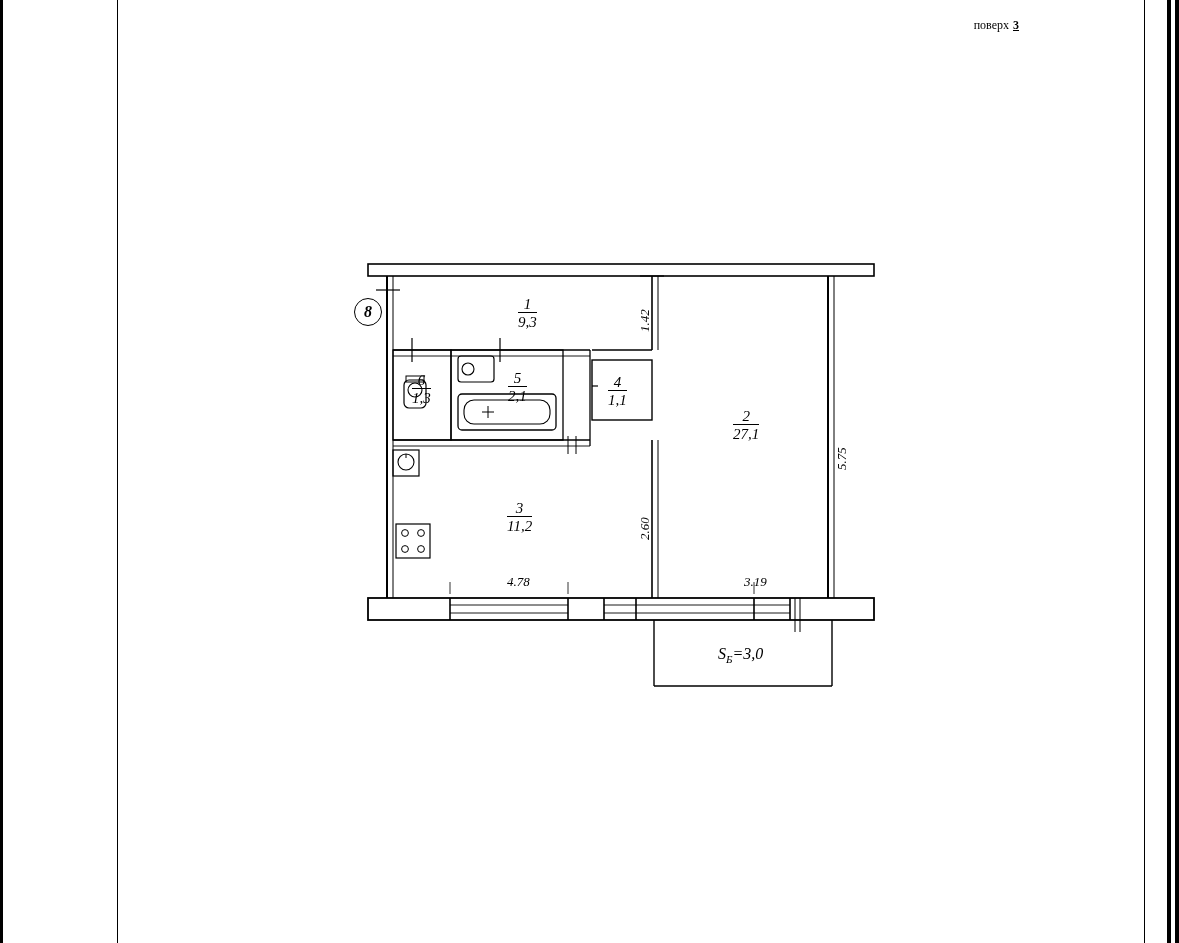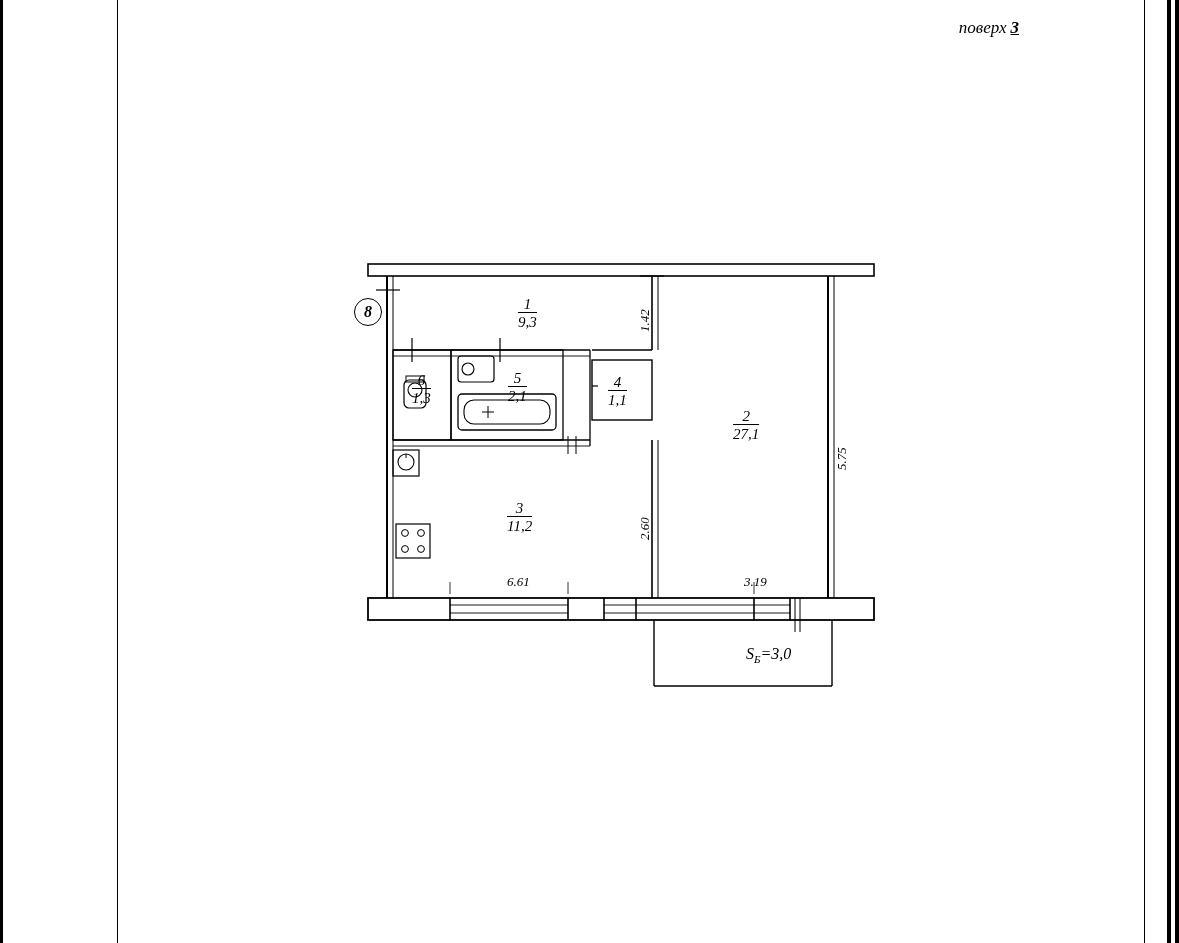--- a/index.html
+++ b/index.html
@@ -29,22 +29,21 @@
   .edge-left { left: 0; top: 0; width: 3px; height: 943px; }
   .edge-left2 { left: 117px; top: 0; width: 1px; height: 943px; }
   .edge-right2 { left: 1144px; top: 0; width: 1px; height: 943px; }
   .edge-right { left: 1167px; top: 0; width: 4px; height: 943px; }
   .edge-right3 { left: 1175px; top: 0; width: 4px; height: 943px; }
 
   #header-note {
     position: absolute;
     right: 160px;
     top: 18px;
-    font-style: italic;
-    font-size: 17px;
+    font-size: 12px;
     color: #000;
     white-space: nowrap;
   }
   #header-note .val {
     text-decoration: underline;
     font-weight: bold;
     margin-left: 4px;
   }
 
   #plan {
@@ -257,24 +256,24 @@
     <div class="lbl" style="left:168px; top:120px;">
       <span class="num">5</span>
       <span class="area">2,1</span>
     </div>
 
     <div class="lbl" style="left:72px; top:122px;">
       <span class="num">6</span>
       <span class="area">1,3</span>
     </div>
 
-    <div class="dim" style="left:167px; top:324px;">6.61</div>
+    <div class="dim" style="left:167px; top:324px;">4.78</div>
     <div class="dim" style="left:404px; top:324px;">3.19</div>
     <div class="dim vert" style="left:494px; top:220px;">5.75</div>
     <div class="dim vert" style="left:297px; top:290px;">2.60</div>
     <div class="dim vert" style="left:297px; top:82px;">1.42</div>
 
-    <div class="balcony-label" style="left:378px; top:395px;margin-left:28px;">
+    <div class="balcony-label" style="left:378px; top:395px;">
       <span>S</span><sub>Б</sub><span>=3,0</span>
     </div>
 
   </div>
 </div>
 
 </body></html>

